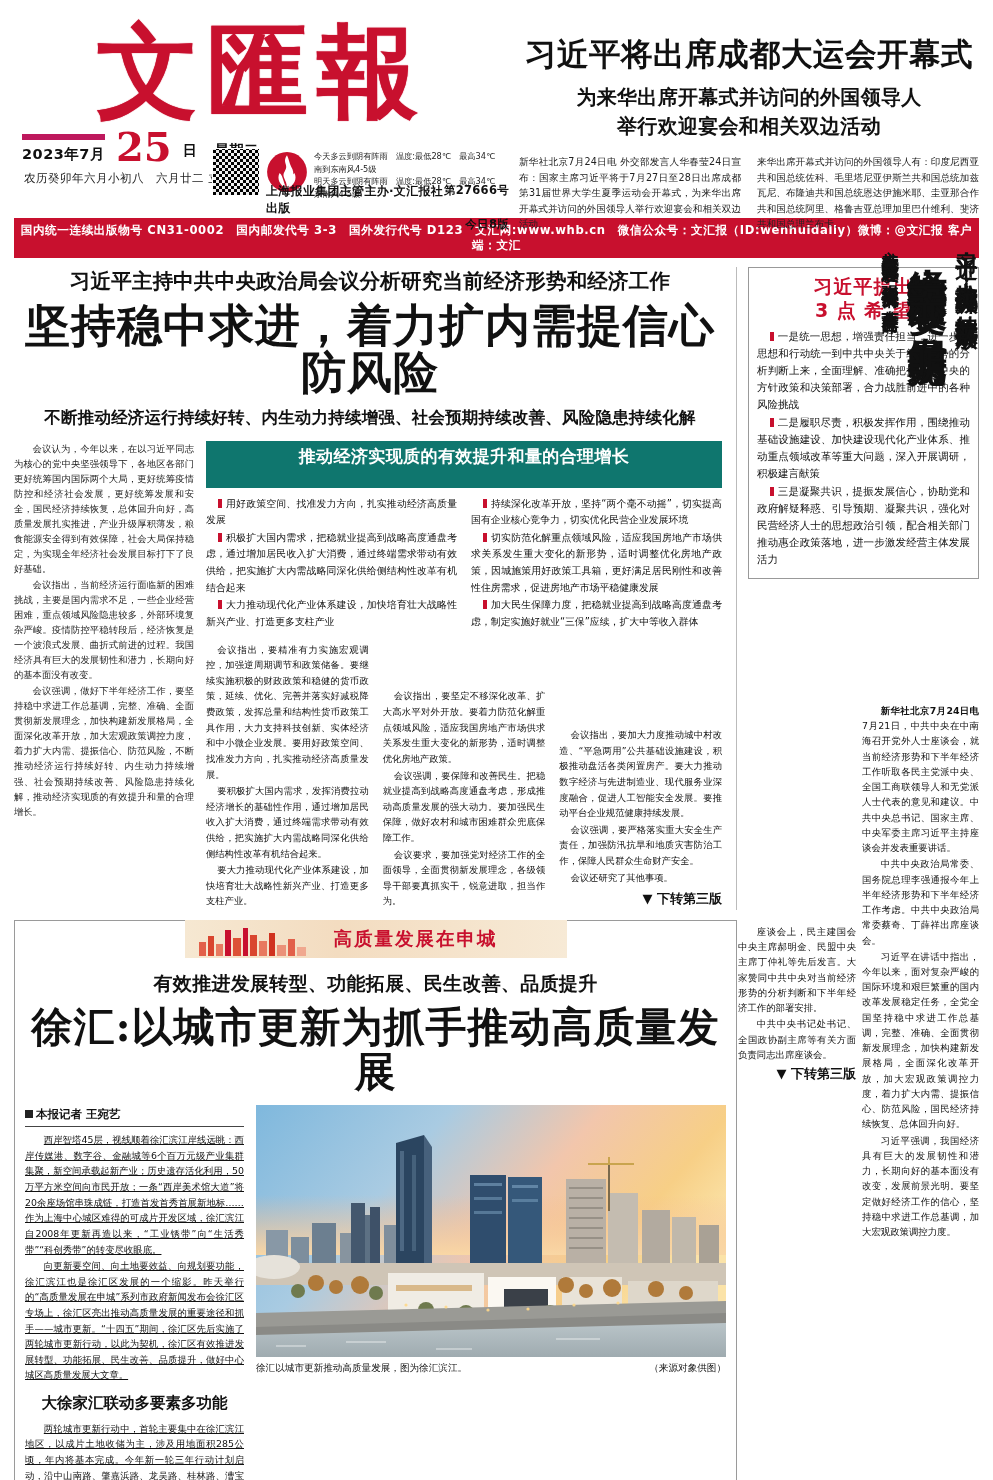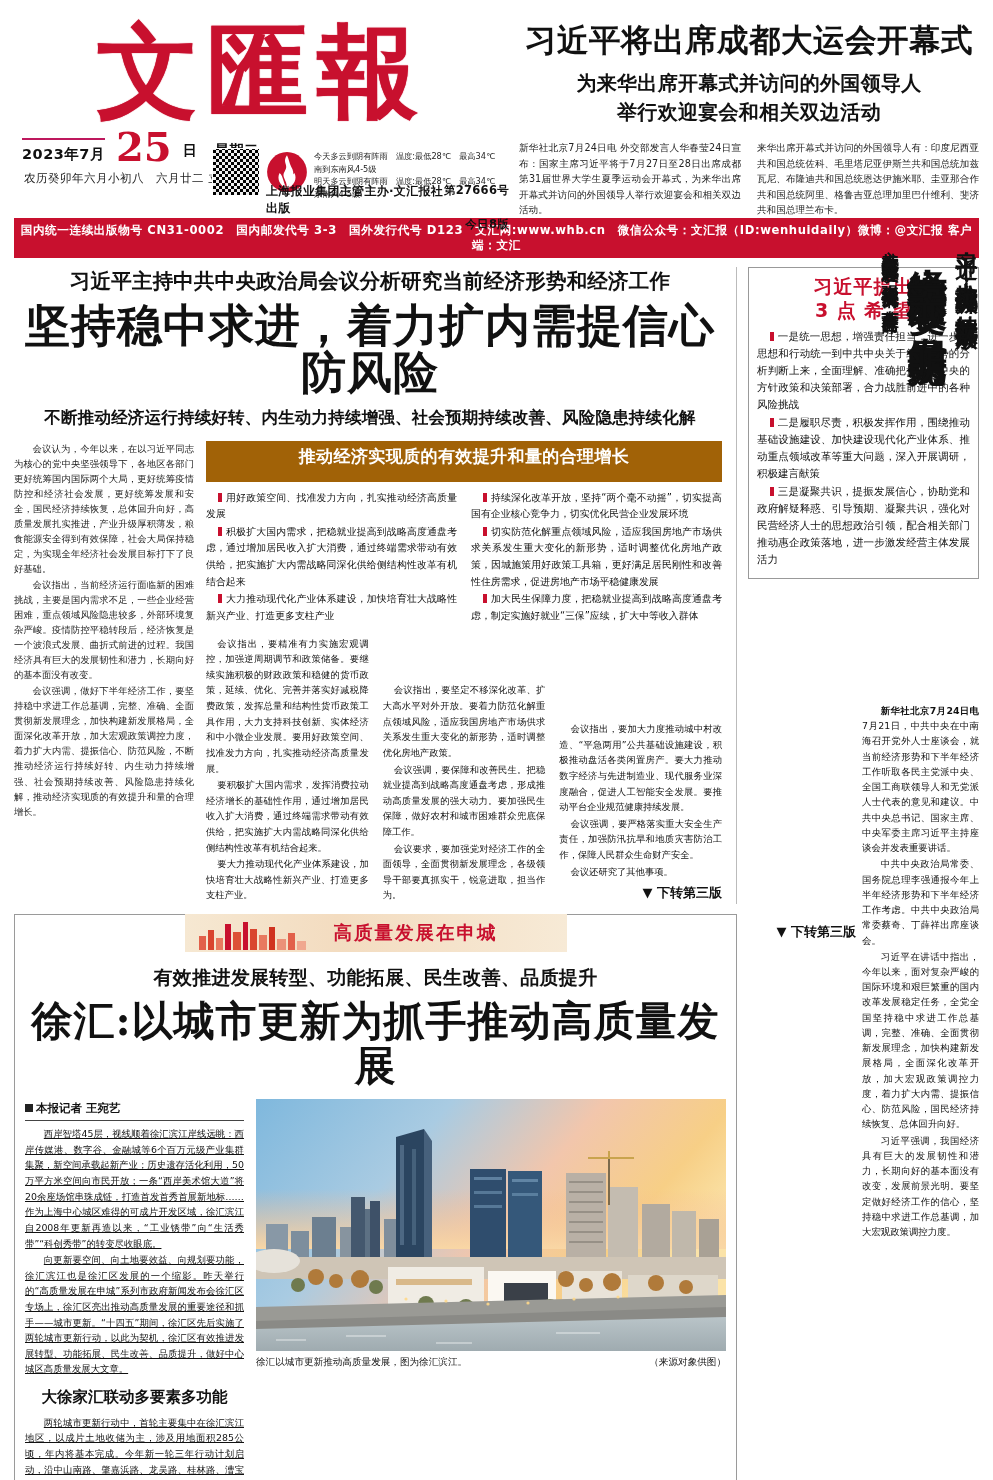--- a/index.html
+++ b/index.html
@@ -20,38 +20,38 @@
     color:#c8102e;
     font-weight:bold;
     font-size:102px;
     letter-spacing:8px;
     text-align:center;
     line-height:1.0;
     padding-top:20px;
     text-shadow:0 0 1px #c8102e;
   }
   .dateline { display:flex; align-items:flex-end; gap:8px; margin-top:8px; padding-left:8px; }
-  .dl-block { border-top:2px solid #be185d; padding-top:4px; }
+  .dl-block { border-top:6px solid #be185d; padding-top:4px; }
   .dl-date { font-size:14.5px; font-weight:bold; letter-spacing:.5px; }
   .dl-big { font-size:40px; font-weight:bold; color:#c8102e; font-family:"DejaVu Serif","Liberation Serif",serif; line-height:.85; padding:0 3px;}
   .dl-ri  { font-size:14px; font-weight:bold; align-self:flex-end; padding-bottom:4px;}
   .dl-week{ font-size:14.5px; font-weight:bold; align-self:flex-end; padding-bottom:4px; margin-left:10px;}
   .lunar { font-size:11.5px; margin-top:7px; padding-left:10px; letter-spacing:.5px; color:#222;}
   .qr { position:absolute; left:198px; top:148px; width:48px; height:48px;
         background:
           repeating-linear-gradient(0deg,#111 0 3px,#fff 3px 6px),
           repeating-linear-gradient(90deg,#111 0 3px,#fff 3px 6px);
         background-blend-mode:difference; border:1px solid #fff;}
   .flame { position:absolute; left:252px; top:150px; width:42px; height:44px; }
 
   .mh-weather { position:absolute; left:300px; top:150px; width:195px; font-size:8.2px; line-height:1.55; color:#222;}
   .mh-pub { position:absolute; left:252px; top:183px; width:243px; font-size:12px; font-weight:bold; letter-spacing:.3px;}
   .mh-pub .issue { float:right; font-size:11.5px;}
 
-  .mh-right { flex:1; padding-top:22px; padding-left:10px;}
+  .mh-right { flex:1; padding-top:36px; padding-left:10px;}
   .mh-h1 { font-family:"DejaVu Serif","Liberation Serif",serif; font-weight:bold;
            font-size:31.5px; letter-spacing:.5px; text-align:center; color:#111; line-height:1.15;}
   .mh-h2 { font-size:20px; font-weight:bold; text-align:center; margin-top:11px; line-height:1.42; letter-spacing:.3px;}
   .mh-body { display:flex; gap:16px; margin-top:14px; font-size:9.6px; line-height:1.62; text-align:justify; color:#222;}
   .mh-body .col { flex:1; }
 
   
   .redbar { background:#c8102e; color:#fff; font-size:11.6px; font-weight:bold;
             text-align:center; padding:5px 0 5px; letter-spacing:.6px; margin:6px 0 0; }
 
@@ -67,22 +67,22 @@
   .lead-sub { font-family:"DejaVu Serif","Liberation Serif",serif; font-weight:bold; font-size:16.5px;
               text-align:center; margin-top:10px; letter-spacing:.2px;}
 
   .lead-body { display:flex; gap:12px; margin-top:12px; }
   .lb-col { width:180px; font-size:9.3px; line-height:1.62; text-align:justify; color:#1c1c1c;}
   .lb-col p { text-indent:2em; margin-bottom:1px;}
   .lb-col p.noind { text-indent:0;}
   .lb-col b { font-weight:bold; }
 
   .box2 { width:516px; }
-  .boxhead { background:#a16207; color:#fff; font-size:17px; font-weight:bold; text-align:center;
-             padding:4px 0 14px; letter-spacing:.4px;}
+  .boxhead { background:#0f766e; color:#fff; font-size:17px; font-weight:bold; text-align:center;
+             padding:4px 0 20px; letter-spacing:.4px;}
   .boxbody { display:flex; gap:14px; margin-top:8px; }
   .boxbody .bcol { flex:1; font-size:9.9px; line-height:1.68; text-align:justify;}
   .boxbody p { margin-bottom:1px; text-indent:1.2em;}
   .sq { display:inline-block; width:4px; height:9px; background:#c8102e; margin-right:4px; vertical-align:-1px;}
   .jump { text-align:right; font-size:13px; font-weight:bold; margin-top:3px;}
 
   
   .hope-box { border:1px solid #999; padding:7px 8px 9px; }
   .hope-title { color:#c8102e; font-size:19px; font-weight:bold; text-align:center; line-height:1.25; letter-spacing:1px;}
   .hope-body { font-size:10.5px; line-height:1.62; margin-top:5px; text-align:justify;}
@@ -245,20 +245,24 @@
 
   <div style="position:absolute; right:14px; top:672px; width:117px;">
     <div class="right-body">
       <p class="noind" style="text-indent:2em;margin-top:31px;"><b>新华社北京7月24日电</b><span>7月21日，中共中央在中南海召开党外人士座谈会，就当前经济形势和下半年经济工作听取各民主党派中央、全国工商联领导人和无党派人士代表的意见和建议。中共中央总书记、国家主席、中央军委主席习近平主持座谈会并发表重要讲话。</span></p>
       <p>中共中央政治局常委、国务院总理李强通报今年上半年经济形势和下半年经济工作考虑。中共中央政治局常委蔡奇、丁薛祥出席座谈会。</p>
       <p>习近平在讲话中指出，今年以来，面对复杂严峻的国际环境和艰巨繁重的国内改革发展稳定任务，全党全国坚持稳中求进工作总基调，完整、准确、全面贯彻新发展理念，加快构建新发展格局，全面深化改革开放，加大宏观政策调控力度，着力扩大内需、提振信心、防范风险，国民经济持续恢复、总体回升向好。</p>
       <p>习近平强调，我国经济具有巨大的发展韧性和潜力，长期向好的基本面没有改变，发展前景光明。要坚定做好经济工作的信心，坚持稳中求进工作总基调，加大宏观政策调控力度。</p>
     </div>
   </div>
   <div style="position:absolute; right:137px; top:920px; width:118px;">
+    <div class="right-body">
+      <p>座谈会上，民主建国会中央主席郝明金、民盟中央主席丁仲礼等先后发言。大家赞同中共中央对当前经济形势的分析判断和下半年经济工作的部署安排。</p>
+      <p>中共中央书记处书记、全国政协副主席等有关方面负责同志出席座谈会。</p>
+    </div>
     <div class="jump">▼ 下转第三版</div>
   </div>
 
   <div style="display:flex;">
   <div class="feature" style="width:723px;">
     <div class="ribbon">
       <svg class="sky" viewBox="0 0 112 30">
         <rect x="2" y="16" width="7" height="14" fill="#e2604a"></rect>
         <rect x="11" y="10" width="6" height="20" fill="#d9452f"></rect>
         <rect x="19" y="18" width="7" height="12" fill="#e8795f"></rect>

